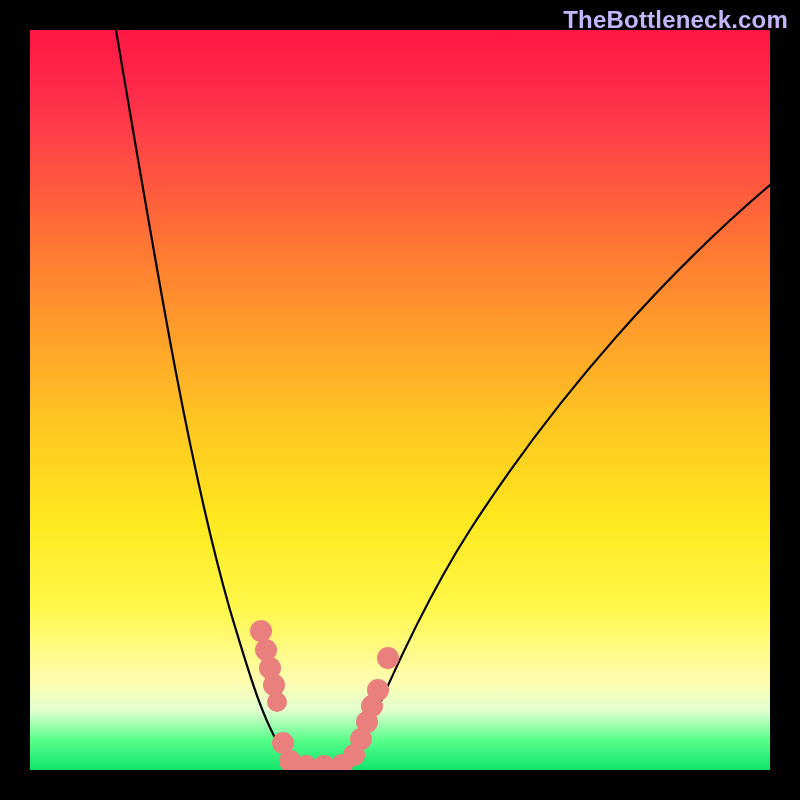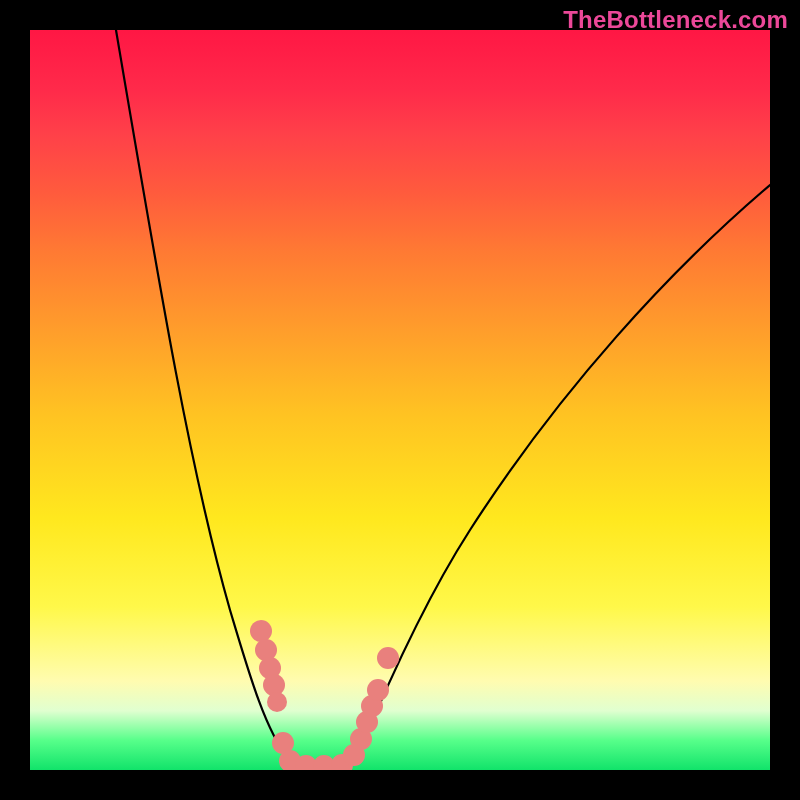--- a/index.html
+++ b/index.html
@@ -33,21 +33,21 @@
       #57ff8a 96%,
       #11e36a 100%
     );
   }
   .watermark {
     position: absolute;
     top: 6px;
     right: 12px;
     font-size: 24px;
     font-weight: 600;
-    color: #ec4899;
+    color: #c4b5fd;
     letter-spacing: 0.2px;
     z-index: 10;
   }
   svg {
     position: absolute;
     left: 0;
     top: 0;
   }
 </style>
 </head>

